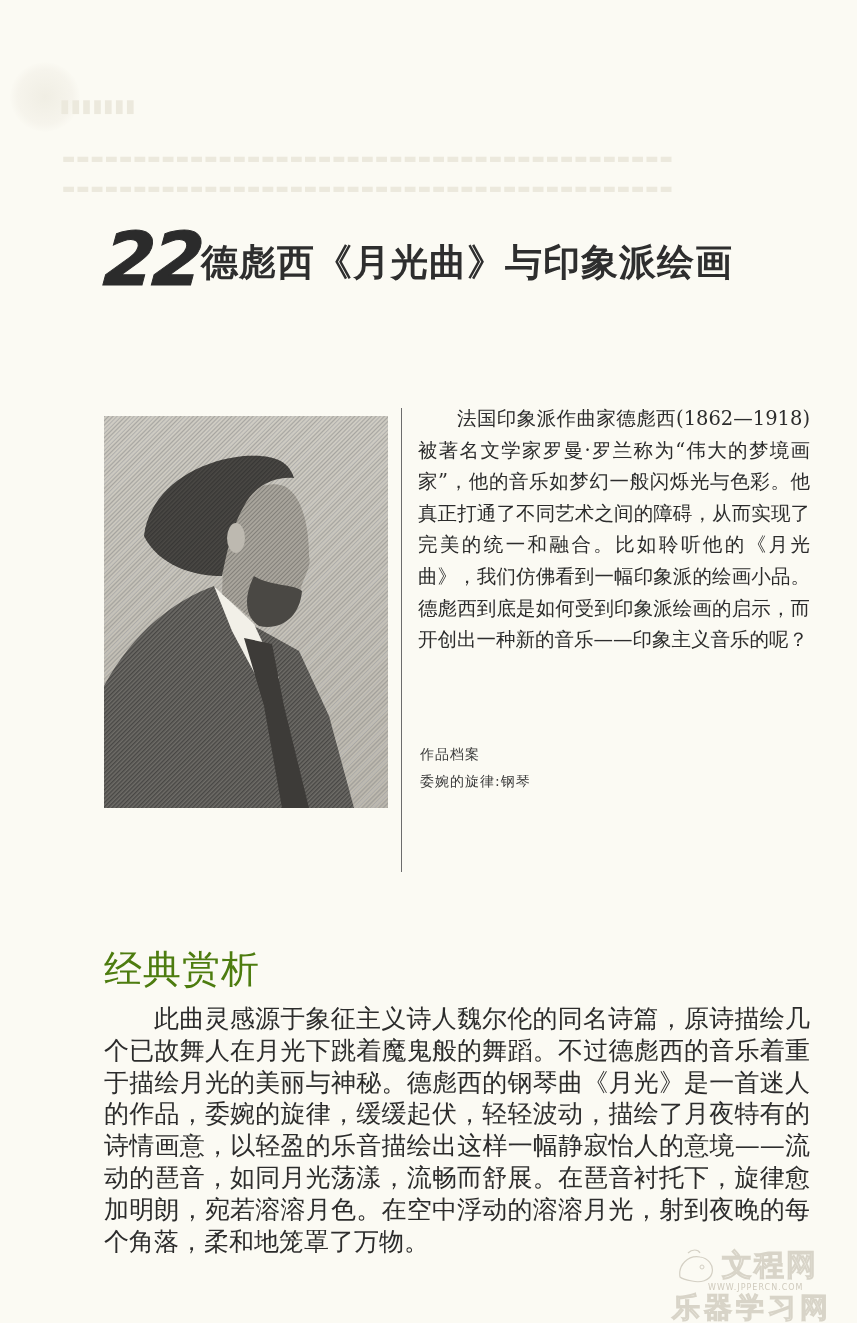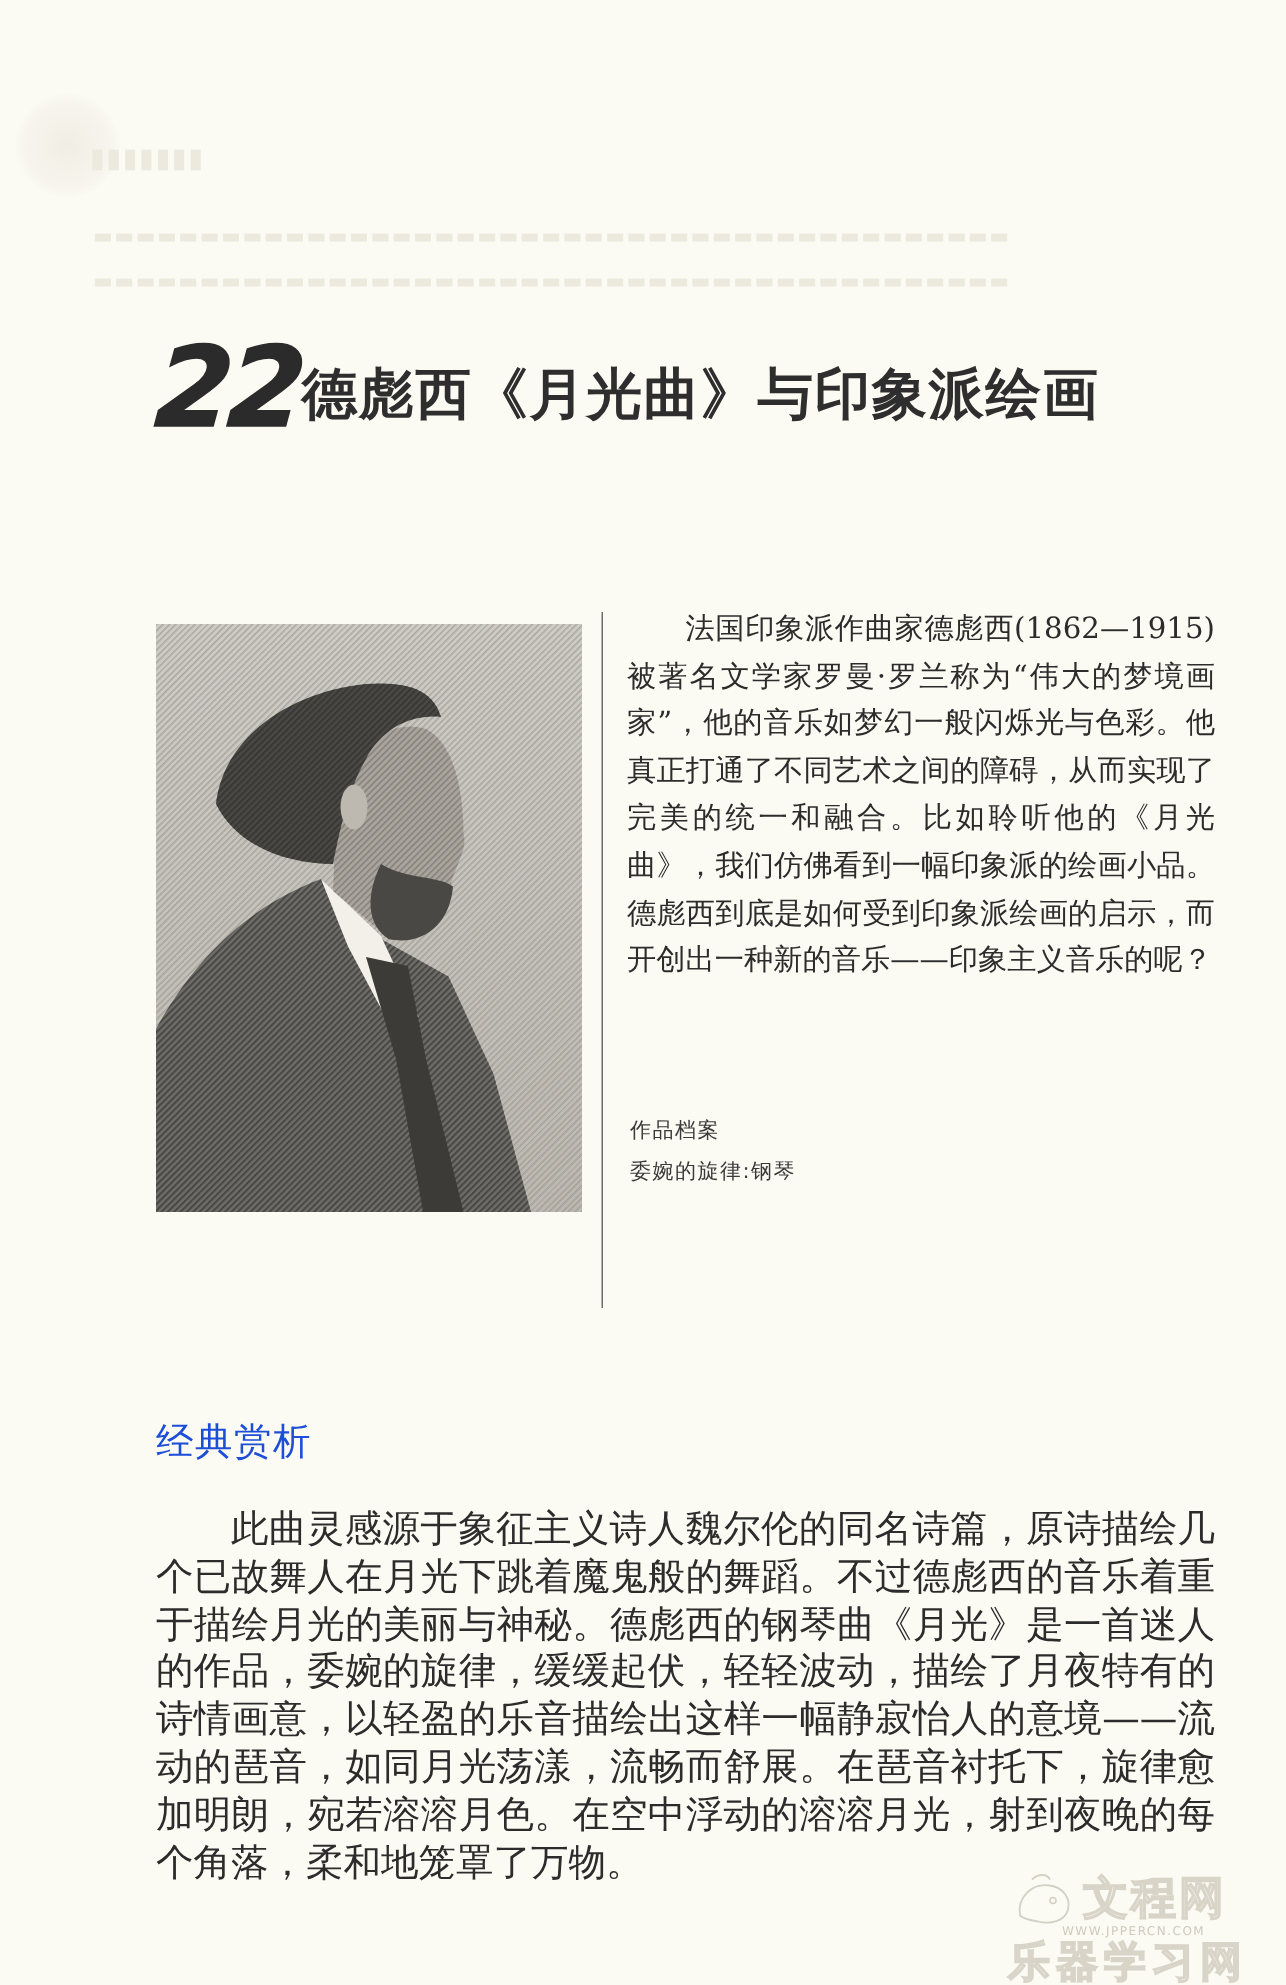--- a/index.html
+++ b/index.html
@@ -105,22 +105,22 @@
       line-height: 26.5px;
       color: #3a3a3a;
       font-family: "DejaVu Sans", sans-serif;
       letter-spacing: 1px;
     }
     .profile .row { white-space: nowrap; }
     .section-heading {
       position: absolute;
       left: 104px;
       top: 944px;
-      font-size: 25px;
-      color: #1d4ed8;
+      font-size: 38px;
+      color: #4d7c0f;
       letter-spacing: 1px;
       font-family: "DejaVu Serif", serif;
       text-align: center;
     }
     .body-text {
       position: absolute;
       left: 104px;
       top: 1003px;
       width: 706px;
       font-size: 25px;
@@ -216,21 +216,21 @@
 
     <path d="M40 120 C45 75 90 45 140 40 C170 38 185 45 190 62 C170 60 150 70 140 90 C128 110 122 140 118 160 C90 160 55 150 40 120 Z" fill="#4b4945"></path>
     <path d="M40 120 C45 75 90 45 140 40 C170 38 185 45 190 62 C170 60 150 70 140 90 C128 110 122 140 118 160 C90 160 55 150 40 120 Z" fill="url(#hatch)"></path>
 
     <ellipse cx="132" cy="122" rx="9" ry="15" fill="#bdb9b0"></ellipse>
   </svg>
 </div>
 
 <div class="vrule"></div>
 
-<div class="intro">法国印象派作曲家德彪西(1862—1915)被著名文学家罗曼·罗兰称为“伟大的梦境画家”，他的音乐如梦幻一般闪烁光与色彩。他真正打通了不同艺术之间的障碍，从而实现了完美的统一和融合。比如聆听他的《月光曲》，我们仿佛看到一幅印象派的绘画小品。德彪西到底是如何受到印象派绘画的启示，而开创出一种新的音乐——印象主义音乐的呢？</div>
+<div class="intro">法国印象派作曲家德彪西(1862—1918)被著名文学家罗曼·罗兰称为“伟大的梦境画家”，他的音乐如梦幻一般闪烁光与色彩。他真正打通了不同艺术之间的障碍，从而实现了完美的统一和融合。比如聆听他的《月光曲》，我们仿佛看到一幅印象派的绘画小品。德彪西到底是如何受到印象派绘画的启示，而开创出一种新的音乐——印象主义音乐的呢？</div>
 
 <div class="profile">
   <div class="row">作品档案</div>
   <div class="row">
     <span>委婉的旋律</span><span>:</span><span>钢琴</span>
   </div>
 </div>
 
 <div class="section-heading">经典赏析</div>
 

